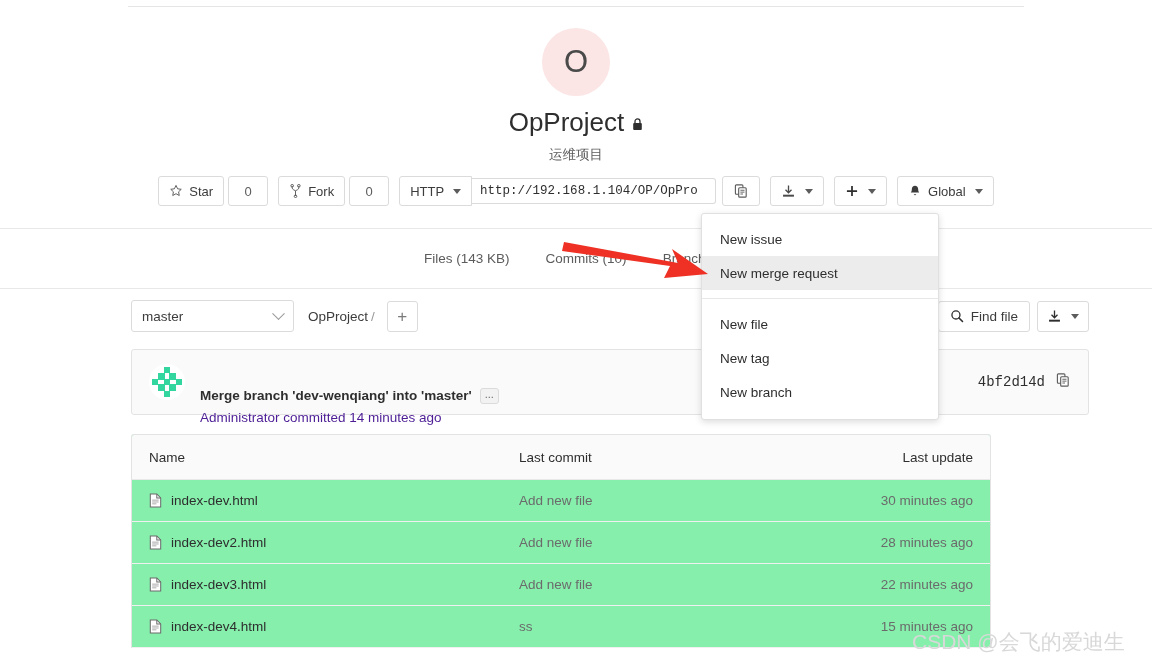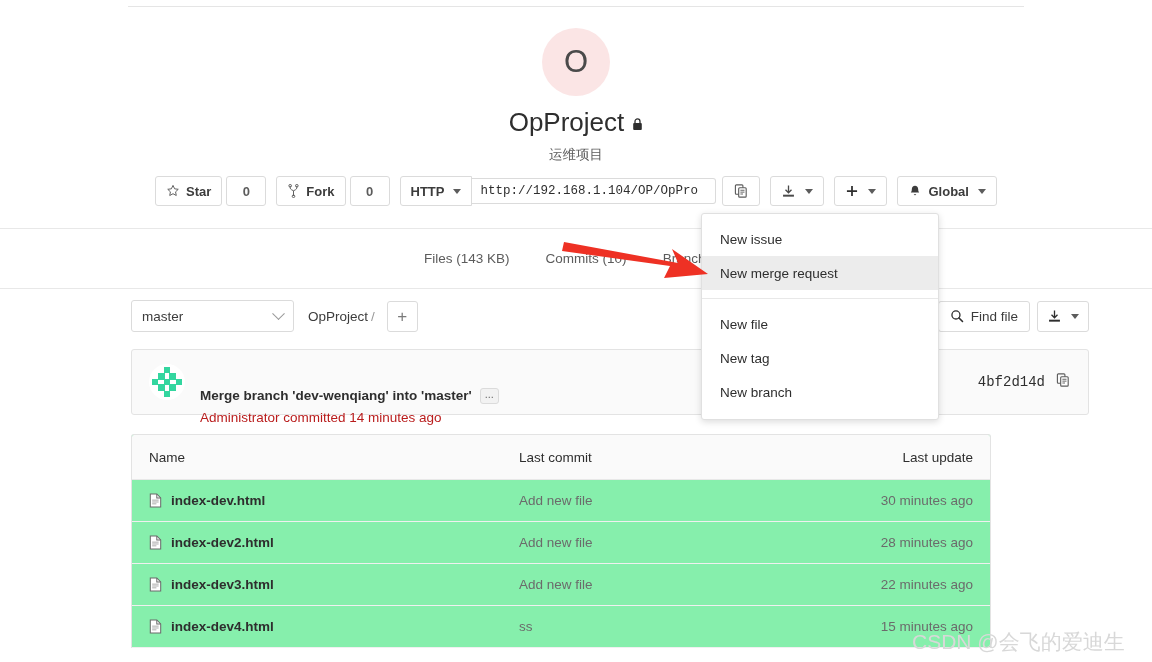--- a/index.html
+++ b/index.html
@@ -48,21 +48,21 @@
 
   
   .action-row {
     position: absolute; left: 0; top: 176px; width: 1152px;
     display: flex; align-items: center; justify-content: center; gap: 0;
   }
   .btn {
     height: 30px; display: inline-flex; align-items: center; gap: 6px;
     padding: 0 10px;
     border: 1px solid #dbdbdb; background: #fff; border-radius: 3px;
-    font-size: 13px; color: #3c3c3c; cursor: pointer; white-space: nowrap; font-weight: bold;
+    font-size: 13px; color: #3c3c3c; cursor: pointer; white-space: nowrap;
   }
   .btn.count {
     color: #5c5c5c; padding: 0 12px; min-width: 40px; justify-content: center;
   }
   .btn-group { display: inline-flex; align-items: center; gap: 4px; }
   .gap { width: 10px; }
   .gap-s { width: 6px; }
   .url-field {
     height: 26px; width: 244px;
     border: 1px solid #dbdbdb; border-left: none; border-radius: 0 3px 3px 0;
@@ -141,21 +141,21 @@
   .commit-text { margin-left: 15px; margin-top: 48px; }
   .commit-title-line { display: flex; align-items: center; gap: 8px; }
   .commit-title {
     font-size: 13.5px; font-weight: bold; color: #2e2e2e;
   }
   .ellipsis-btn {
     border: 1px solid #dbdbdb; border-radius: 3px; background: #f2f2f2;
     font-size: 11px; color: #6b6b6b; padding: 0px 4px 3px 4px; line-height: 9px;
     height: 16px; cursor: pointer; display: inline-flex; align-items: center;
   }
-  .commit-meta { font-size: 13.5px; color: #b91c1c; margin-top: 6px; }
+  .commit-meta { font-size: 13.5px; color: #4c1d95; margin-top: 6px; }
   .commit-sha-wrap { margin-left: auto; display: flex; align-items: center; gap: 11px; }
   .commit-sha {
     font-family: "Liberation Mono", monospace; font-size: 14px; color: #2e2e2e;
   }
 
   
   .file-table {
     position: absolute; left: 131px; top: 434px; width: 860px;
     border: 1px solid #e3e3e3; border-bottom: none; border-radius: 3px 3px 0 0;
     background: #86efac; overflow: hidden;
@@ -166,21 +166,21 @@
     font-size: 13.5px; color: #2e2e2e; padding: 0 17px;
   }
   .col-name { flex: 0 0 370px; }
   .col-commit { flex: 1; }
   .col-update { flex: 0 0 160px; text-align: right; }
   .file-row {
     display: flex; align-items: center; height: 42px;
     border-bottom: 1px solid #f0f0f0; padding: 0 17px;
     font-size: 13.5px;
   }
-  .file-name { display: flex; align-items: center; gap: 9px; color: #2e2e2e; cursor: pointer; font-weight: bold; }
+  .file-name { display: flex; align-items: center; gap: 9px; color: #2e2e2e; cursor: pointer; }
   .file-commit { color: #6b6b6b; cursor: pointer; }
   .file-update { color: #6b6b6b; }
 
   
   .dropdown {
     position: absolute; left: 701px; top: 213px; width: 238px;
     background: #fff; border: 1px solid #e0e0e0; border-radius: 3px;
     box-shadow: 0 2px 7px rgba(0,0,0,0.14);
     padding: 8px 0 10px 0; z-index: 30;
   }

